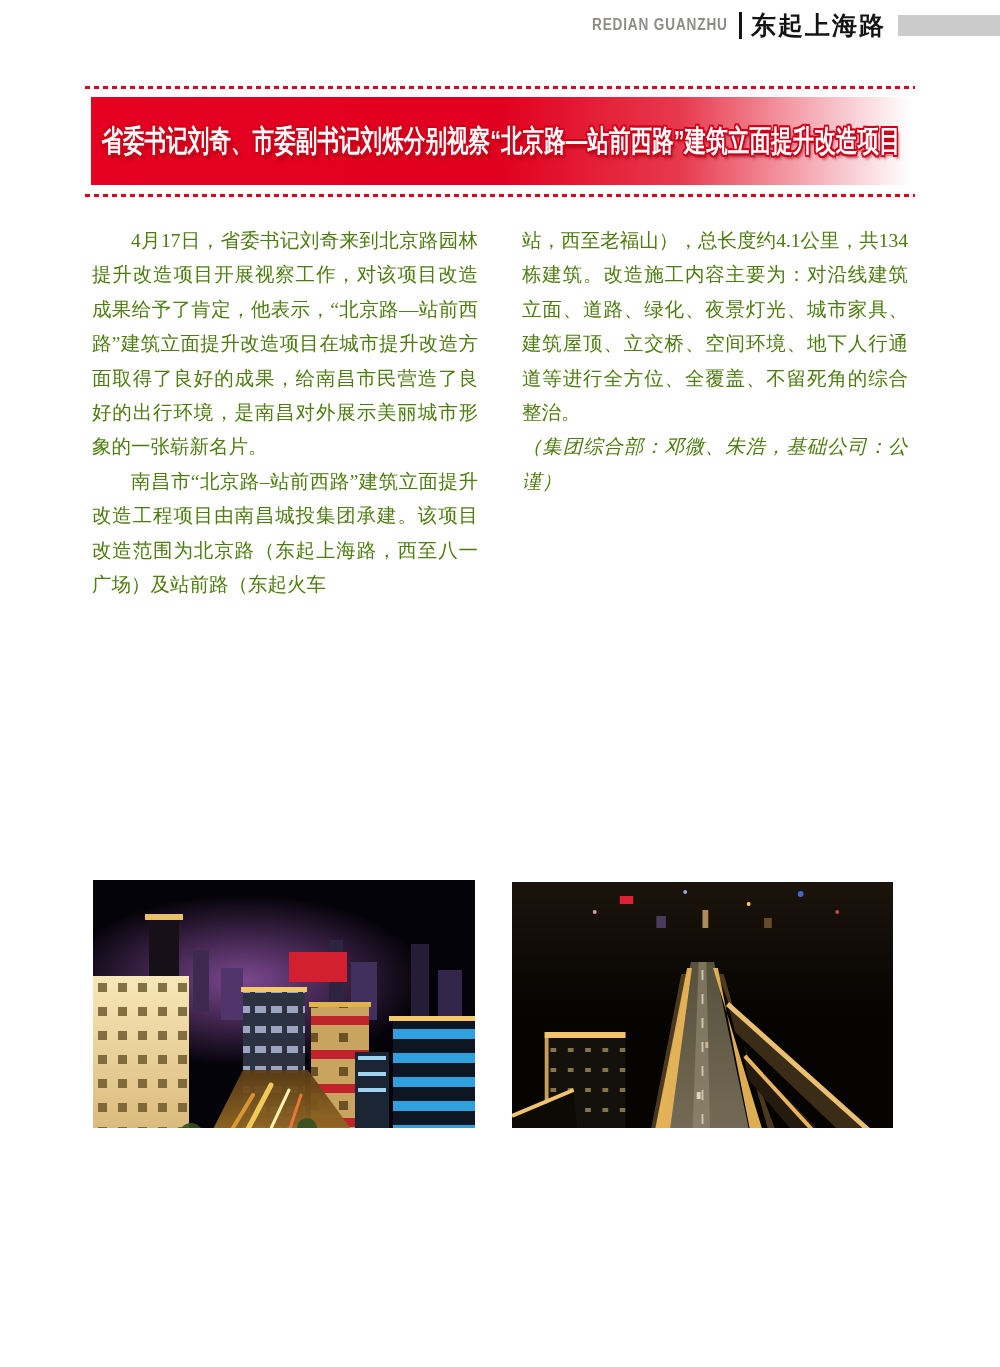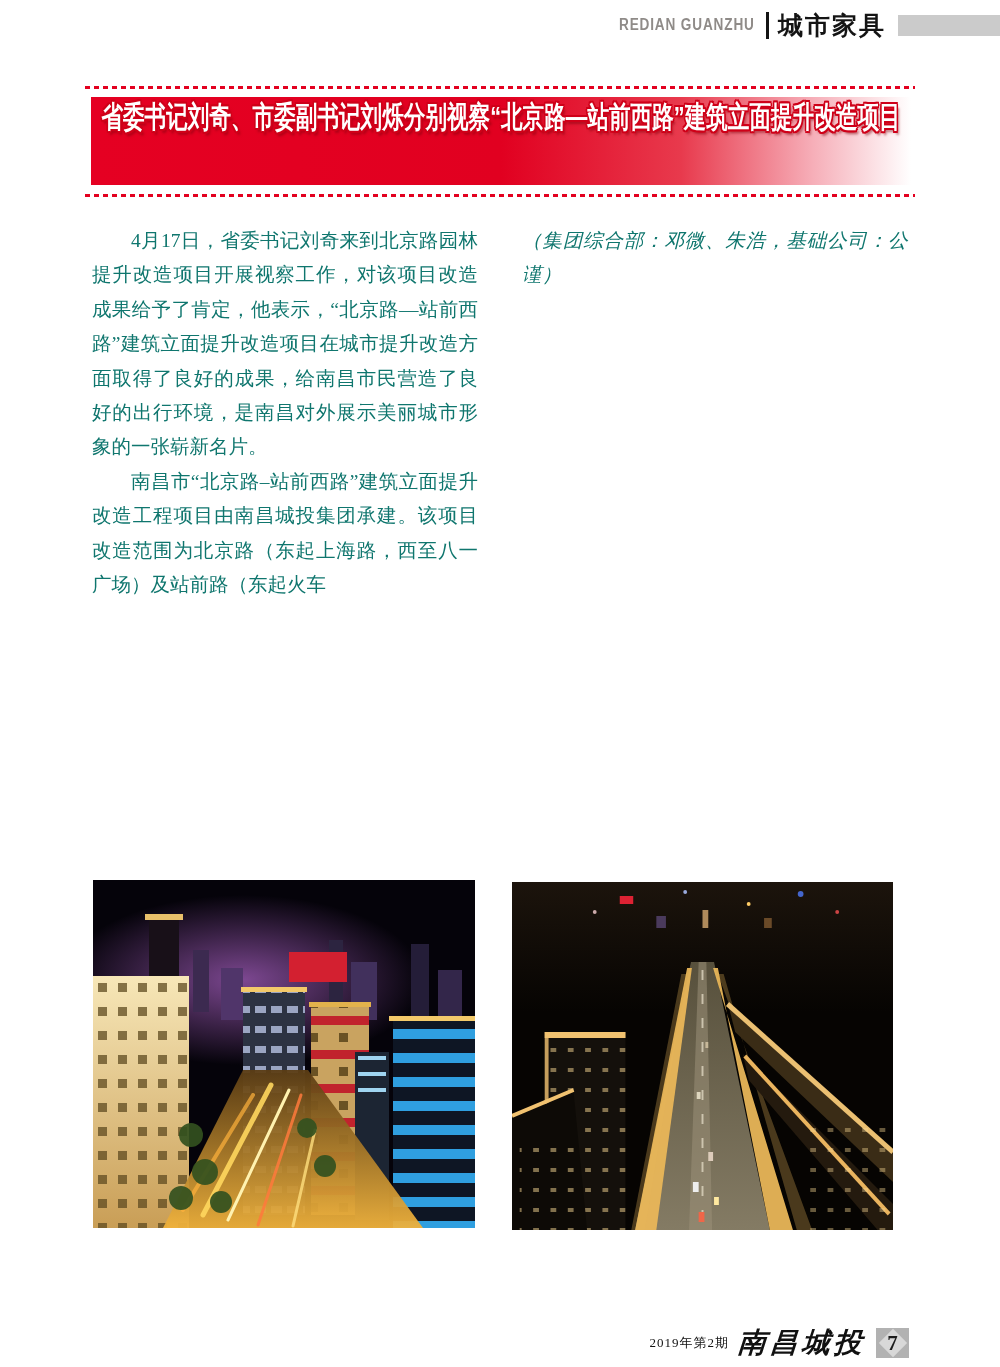--- a/index.html
+++ b/index.html
@@ -1,17 +1,17 @@
 <!DOCTYPE html>
 <html lang="zh"><head>
 <meta charset="utf-8">
 <style>
   html,body { margin:0; padding:0; background:#ffffff; }
   .page {
-    position:relative; width:1000px; height:1367px; margin:0 auto;
+    position:relative; width:1000px; height:1128px; margin:0 auto;
     background:#ffffff; overflow:hidden;
     font-family:"Liberation Serif", serif; color:#191919;
   }
 
   
   .header { position:absolute; top:11px; right:0; display:flex; align-items:center; height:28px; }
   .pinyin {
     display:inline-block; font-family:"Liberation Sans", sans-serif; font-weight:700;
     font-size:16px; color:#8f8b88; letter-spacing:1px;
     transform:scaleX(.85); transform-origin:right center; margin-right:9px;
@@ -26,39 +26,39 @@
   
   .dotted {
     position:absolute; left:85px; width:830px; height:3px;
     background:repeating-linear-gradient(90deg,#e3001f 0 5px, transparent 5px 9px);
   }
   #dotted-top { top:86px; }
   #dotted-bottom { top:194px; }
   .banner {
     position:absolute; left:91px; top:97px; width:820px; height:88px;
     background:linear-gradient(90deg,#e50022 0%,#e10020 50%,#e83a4d 72%,#f6aeb8 88%,#ffffff 100%);
-    display:flex; align-items:flex-start; justify-content:center; overflow:hidden;
+    display:flex; align-items:center; justify-content:center; overflow:hidden;
   }
   .banner-title {
     white-space:nowrap; font-family:"Liberation Sans", sans-serif; font-weight:900;
     font-size:30px; color:#ffffff; transform:scaleX(.72);
     text-shadow:
       2.2px 0 0 #cf0019, -2.2px 0 0 #cf0019, 0 2.2px 0 #cf0019, 0 -2.2px 0 #cf0019,
       1.7px 1.7px 0 #cf0019, -1.7px 1.7px 0 #cf0019, 1.7px -1.7px 0 #cf0019, -1.7px -1.7px 0 #cf0019,
       3px 4px 3px rgba(130,0,12,.55);
   }
 
   
   .article { position:absolute; top:224px; left:92px; width:816px; height:640px; }
   .col { position:absolute; top:0; width:386px; }
   .col1 { left:0; }
   .col2 { left:430px; }
   .col p {
     margin:0; font-size:19.5px; line-height:34.4px; text-align:justify;
-    text-indent:2em; color:#0f766e;
+    text-indent:2em; color:#4d7c0f;
   }
   .col p.no-indent { text-indent:0; }
   .byline {
     text-indent:0 !important; text-align:right; font-style:italic;
     font-size:18.5px; letter-spacing:.5px;
   }
 
   
   .photo { position:absolute; overflow:hidden; background:#000; }
   #photo-left  { left:93px;  top:880px; width:382px; height:348px; }
@@ -82,36 +82,37 @@
   .page-box .num { position:relative; font-size:21px; font-weight:700; color:#1c1c1c; }
 </style>
 </head>
 <body>
 
 <div class="page">
 
   <div class="header">
     <span class="pinyin">REDIAN GUANZHU</span>
     <span class="header-divider"></span>
-    <span class="section-title">城市家具</span>
+    <span class="section-title">东起上海路</span>
     <span class="gray-bar"></span>
   </div>
 
   <div class="dotted" id="dotted-top"></div>
   <div class="banner">
     <span class="banner-title">省委书记刘奇、市委副书记刘烁分别视察“北京路—站前西路”建筑立面提升改造项目</span>
   </div>
   <div class="dotted" id="dotted-bottom"></div>
 
   <div class="article">
     <div class="col col1">
       <p>4月17日，省委书记刘奇来到北京路园林提升改造项目开展视察工作，对该项目改造成果给予了肯定，他表示，“北京路—站前西路”建筑立面提升改造项目在城市提升改造方面取得了良好的成果，给南昌市民营造了良好的出行环境，是南昌对外展示美丽城市形象的一张崭新名片。</p>
       <p>南昌市“北京路–站前西路”建筑立面提升改造工程项目由南昌城投集团承建。该项目改造范围为北京路（东起上海路，西至八一广场）及站前路（东起火车</p>
     </div>
     <div class="col col2">
+      <p class="no-indent">站，西至老福山），总长度约4.1公里，共134栋建筑。改造施工内容主要为：对沿线建筑立面、道路、绿化、夜景灯光、城市家具、建筑屋顶、立交桥、空间环境、地下人行通道等进行全方位、全覆盖、不留死角的综合整治。</p>
       <p class="byline">（集团综合部：邓微、朱浩，基础公司：公谨）</p>
     </div>
   </div>
 
   <div class="photo" id="photo-left">
     <svg viewBox="0 0 382 348" preserveAspectRatio="none" role="img" aria-label="夜景航拍：北京路建筑立面灯光街景">
       <defs>
         <radialGradient id="lpurple" cx="50%" cy="50%" r="50%">
           <stop offset="0" stop-color="#8a4fa0" stop-opacity=".9"></stop>
           <stop offset="1" stop-color="#8a4fa0" stop-opacity="0"></stop>

